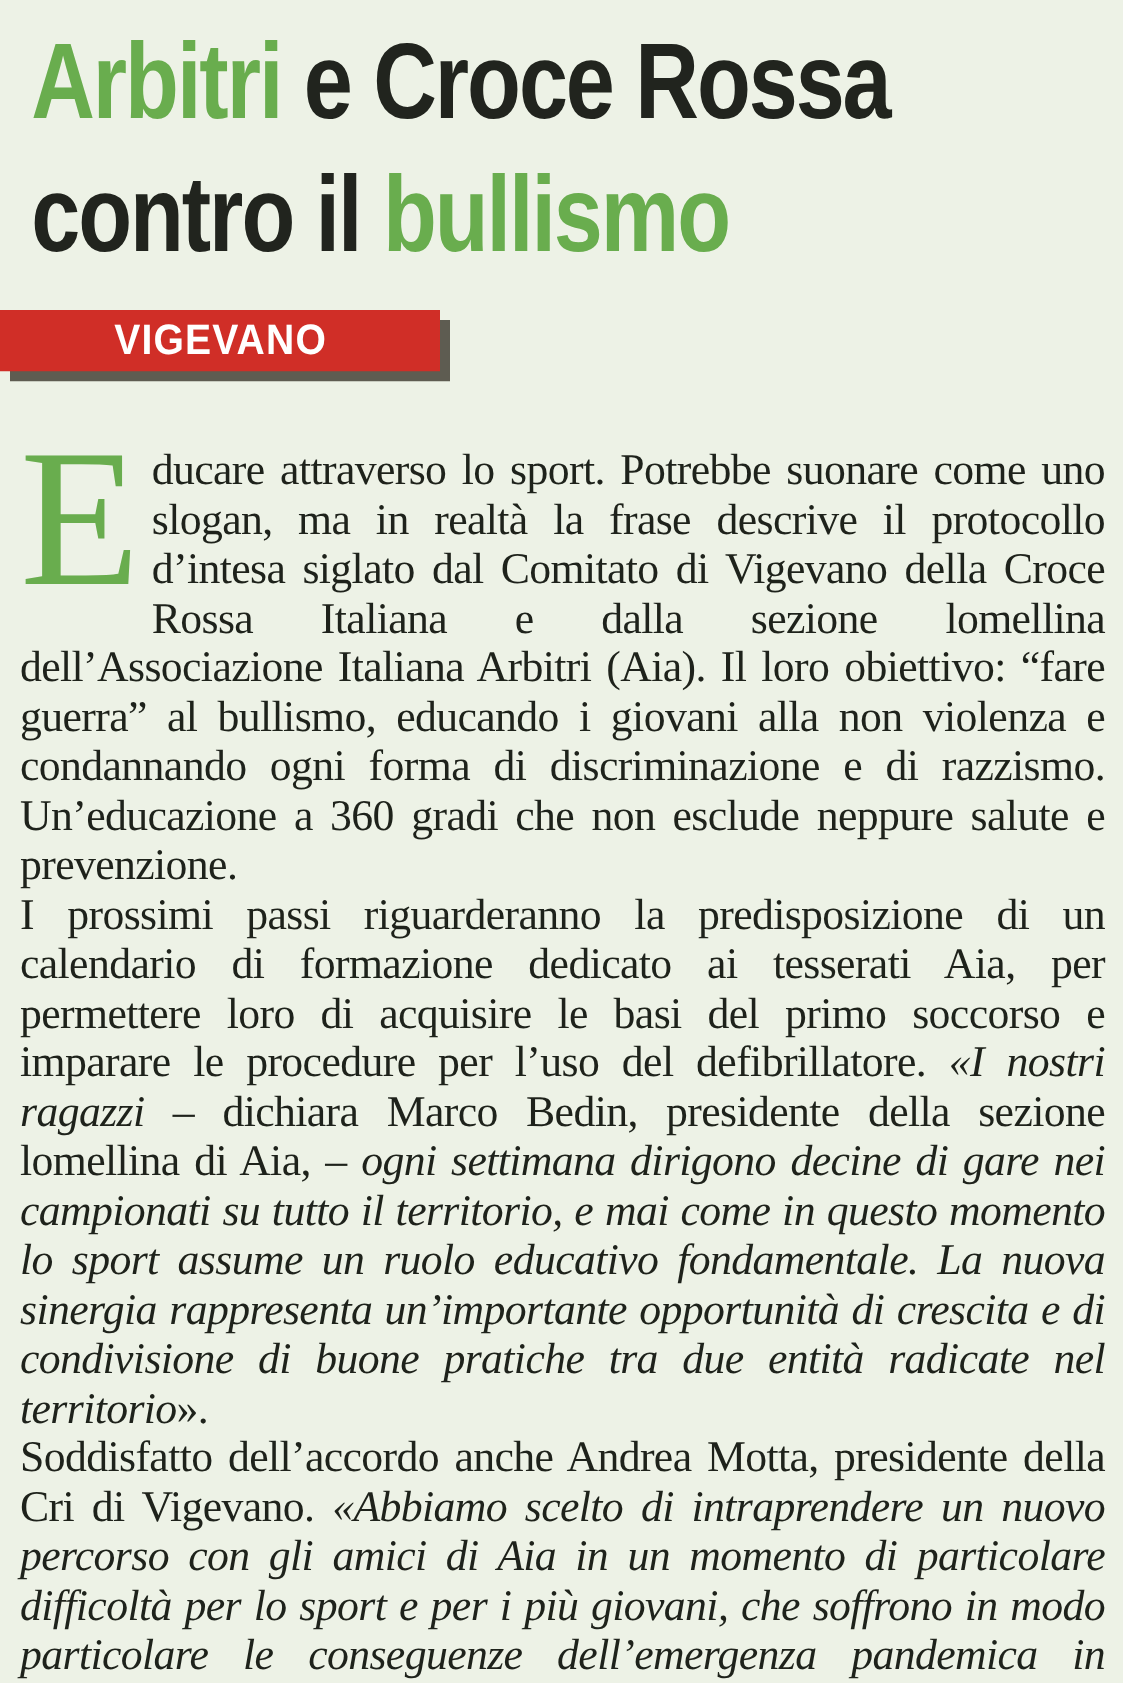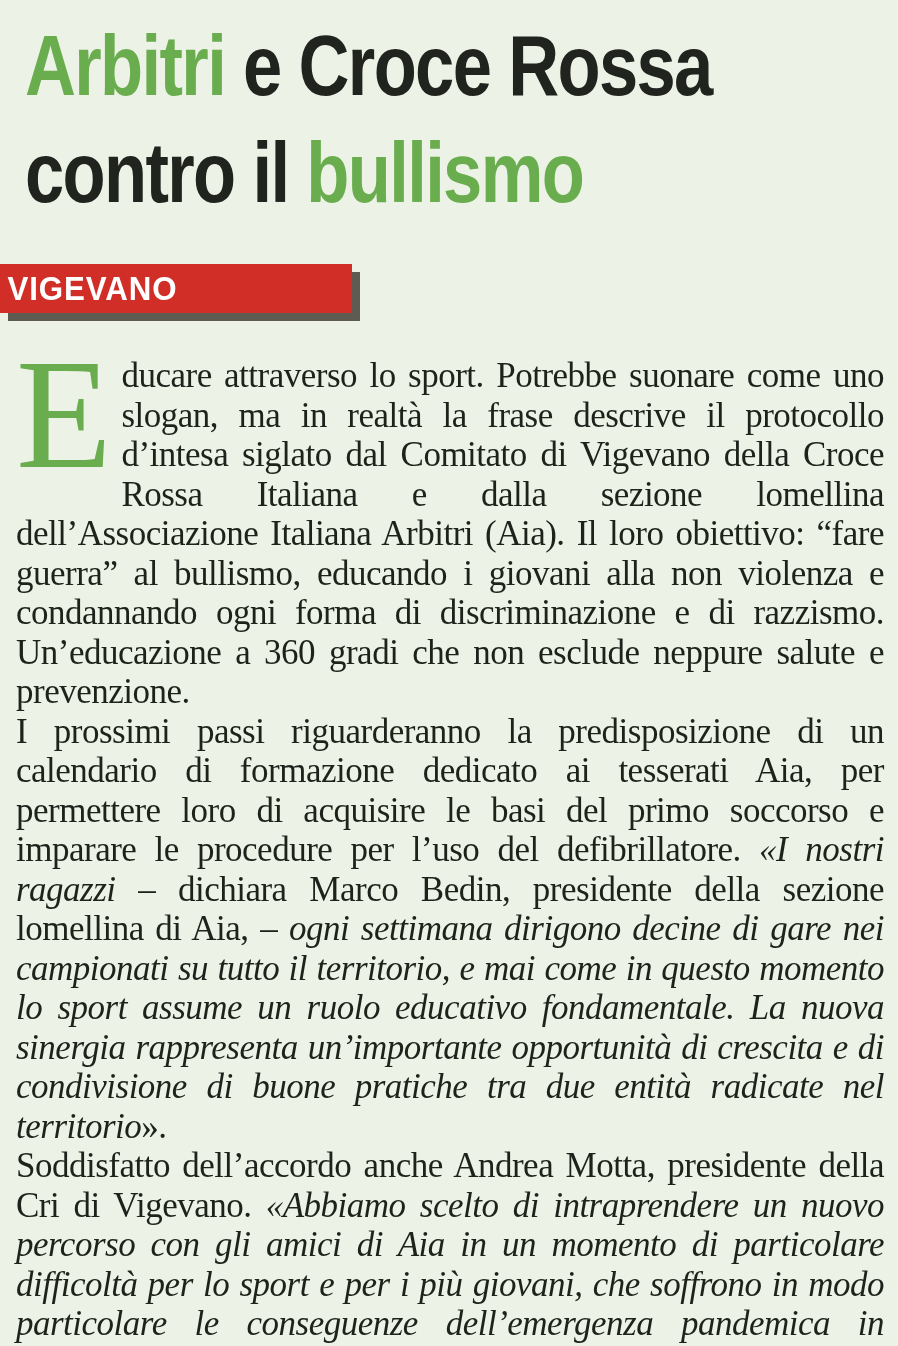--- a/index.html
+++ b/index.html
@@ -33,25 +33,25 @@
     transform:scaleX(0.82);
     transform-origin:0 0;
     white-space:nowrap;
   }
   .hl-line{display:block;}
   .hl-green{color:var(--green);}
   .hl-dark{color:var(--dark);}
   
   .kicker{
     position:absolute;
-    left:0;top:264px;
+    left:0;top:248px;
     width:352px;height:49px;
     background:var(--red);
     box-shadow:8px 8px 0 var(--shadow);
-    display:flex;align-items:center;
+    display:flex;align-items:center;justify-content:center;
   }
   .kicker span{
     font-family:"Liberation Sans","DejaVu Sans",sans-serif;
     font-weight:700;
     font-size:34px;
     letter-spacing:1px;
     color:var(--white);
     transform:scaleX(0.92);
   }
   

